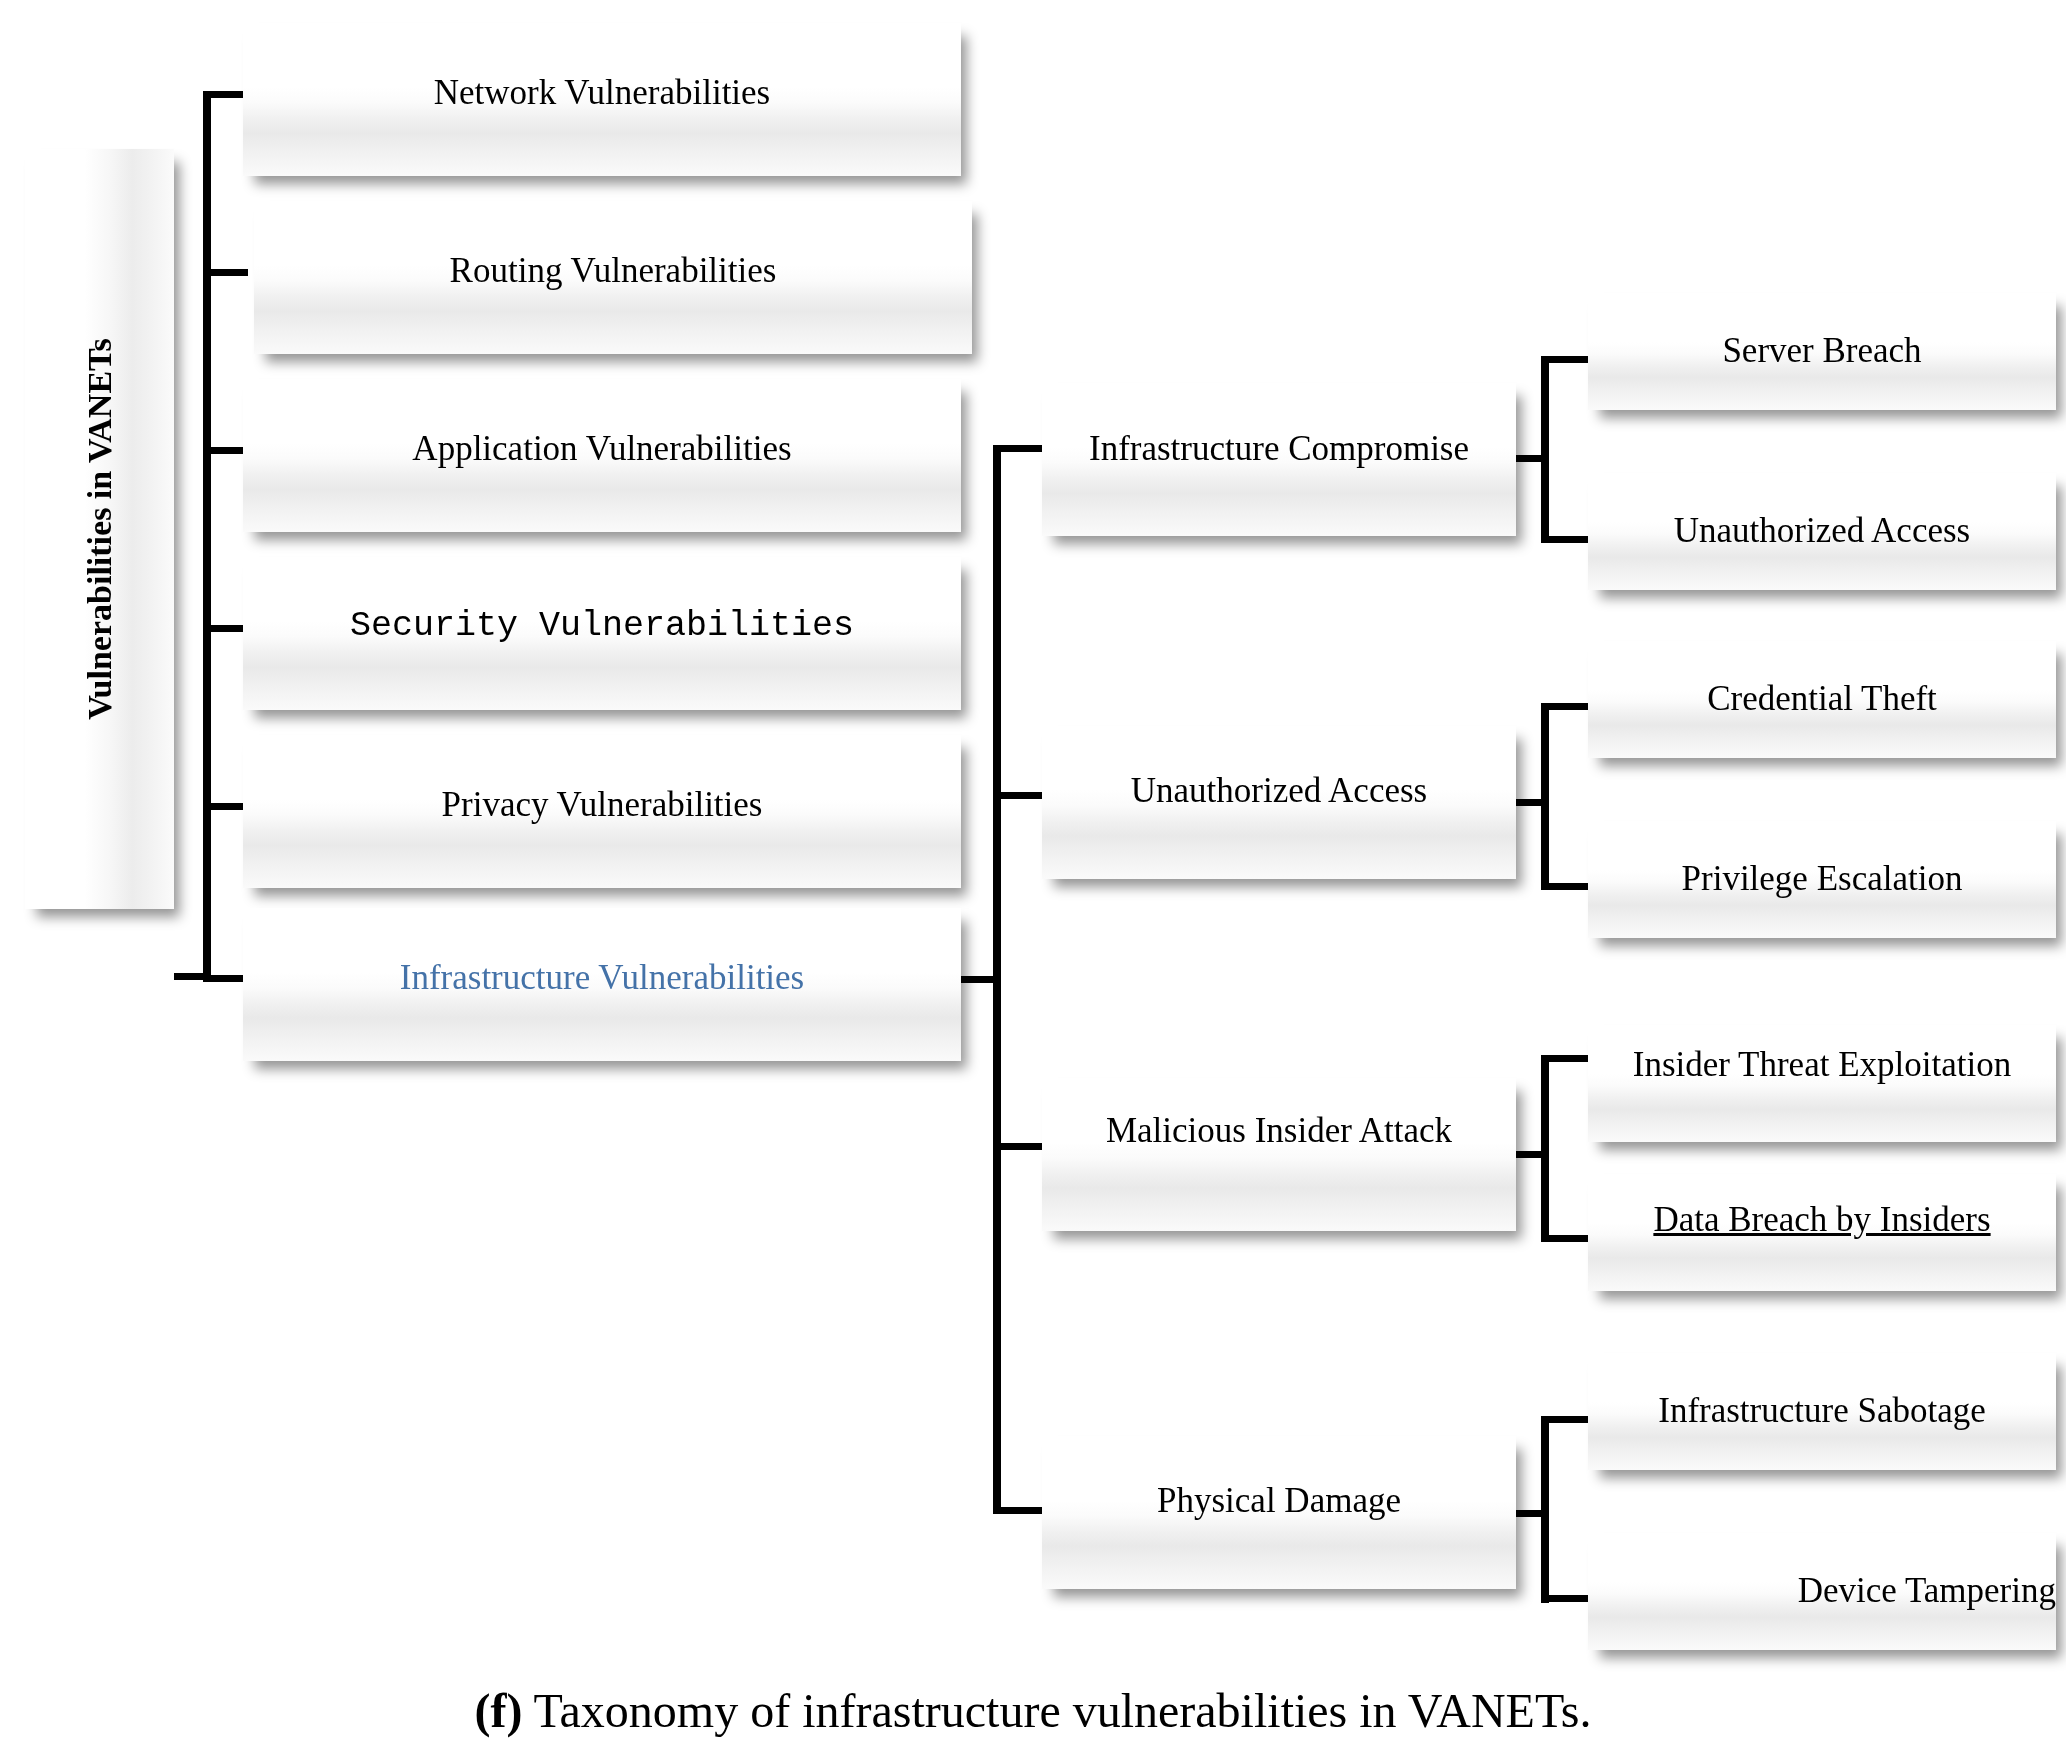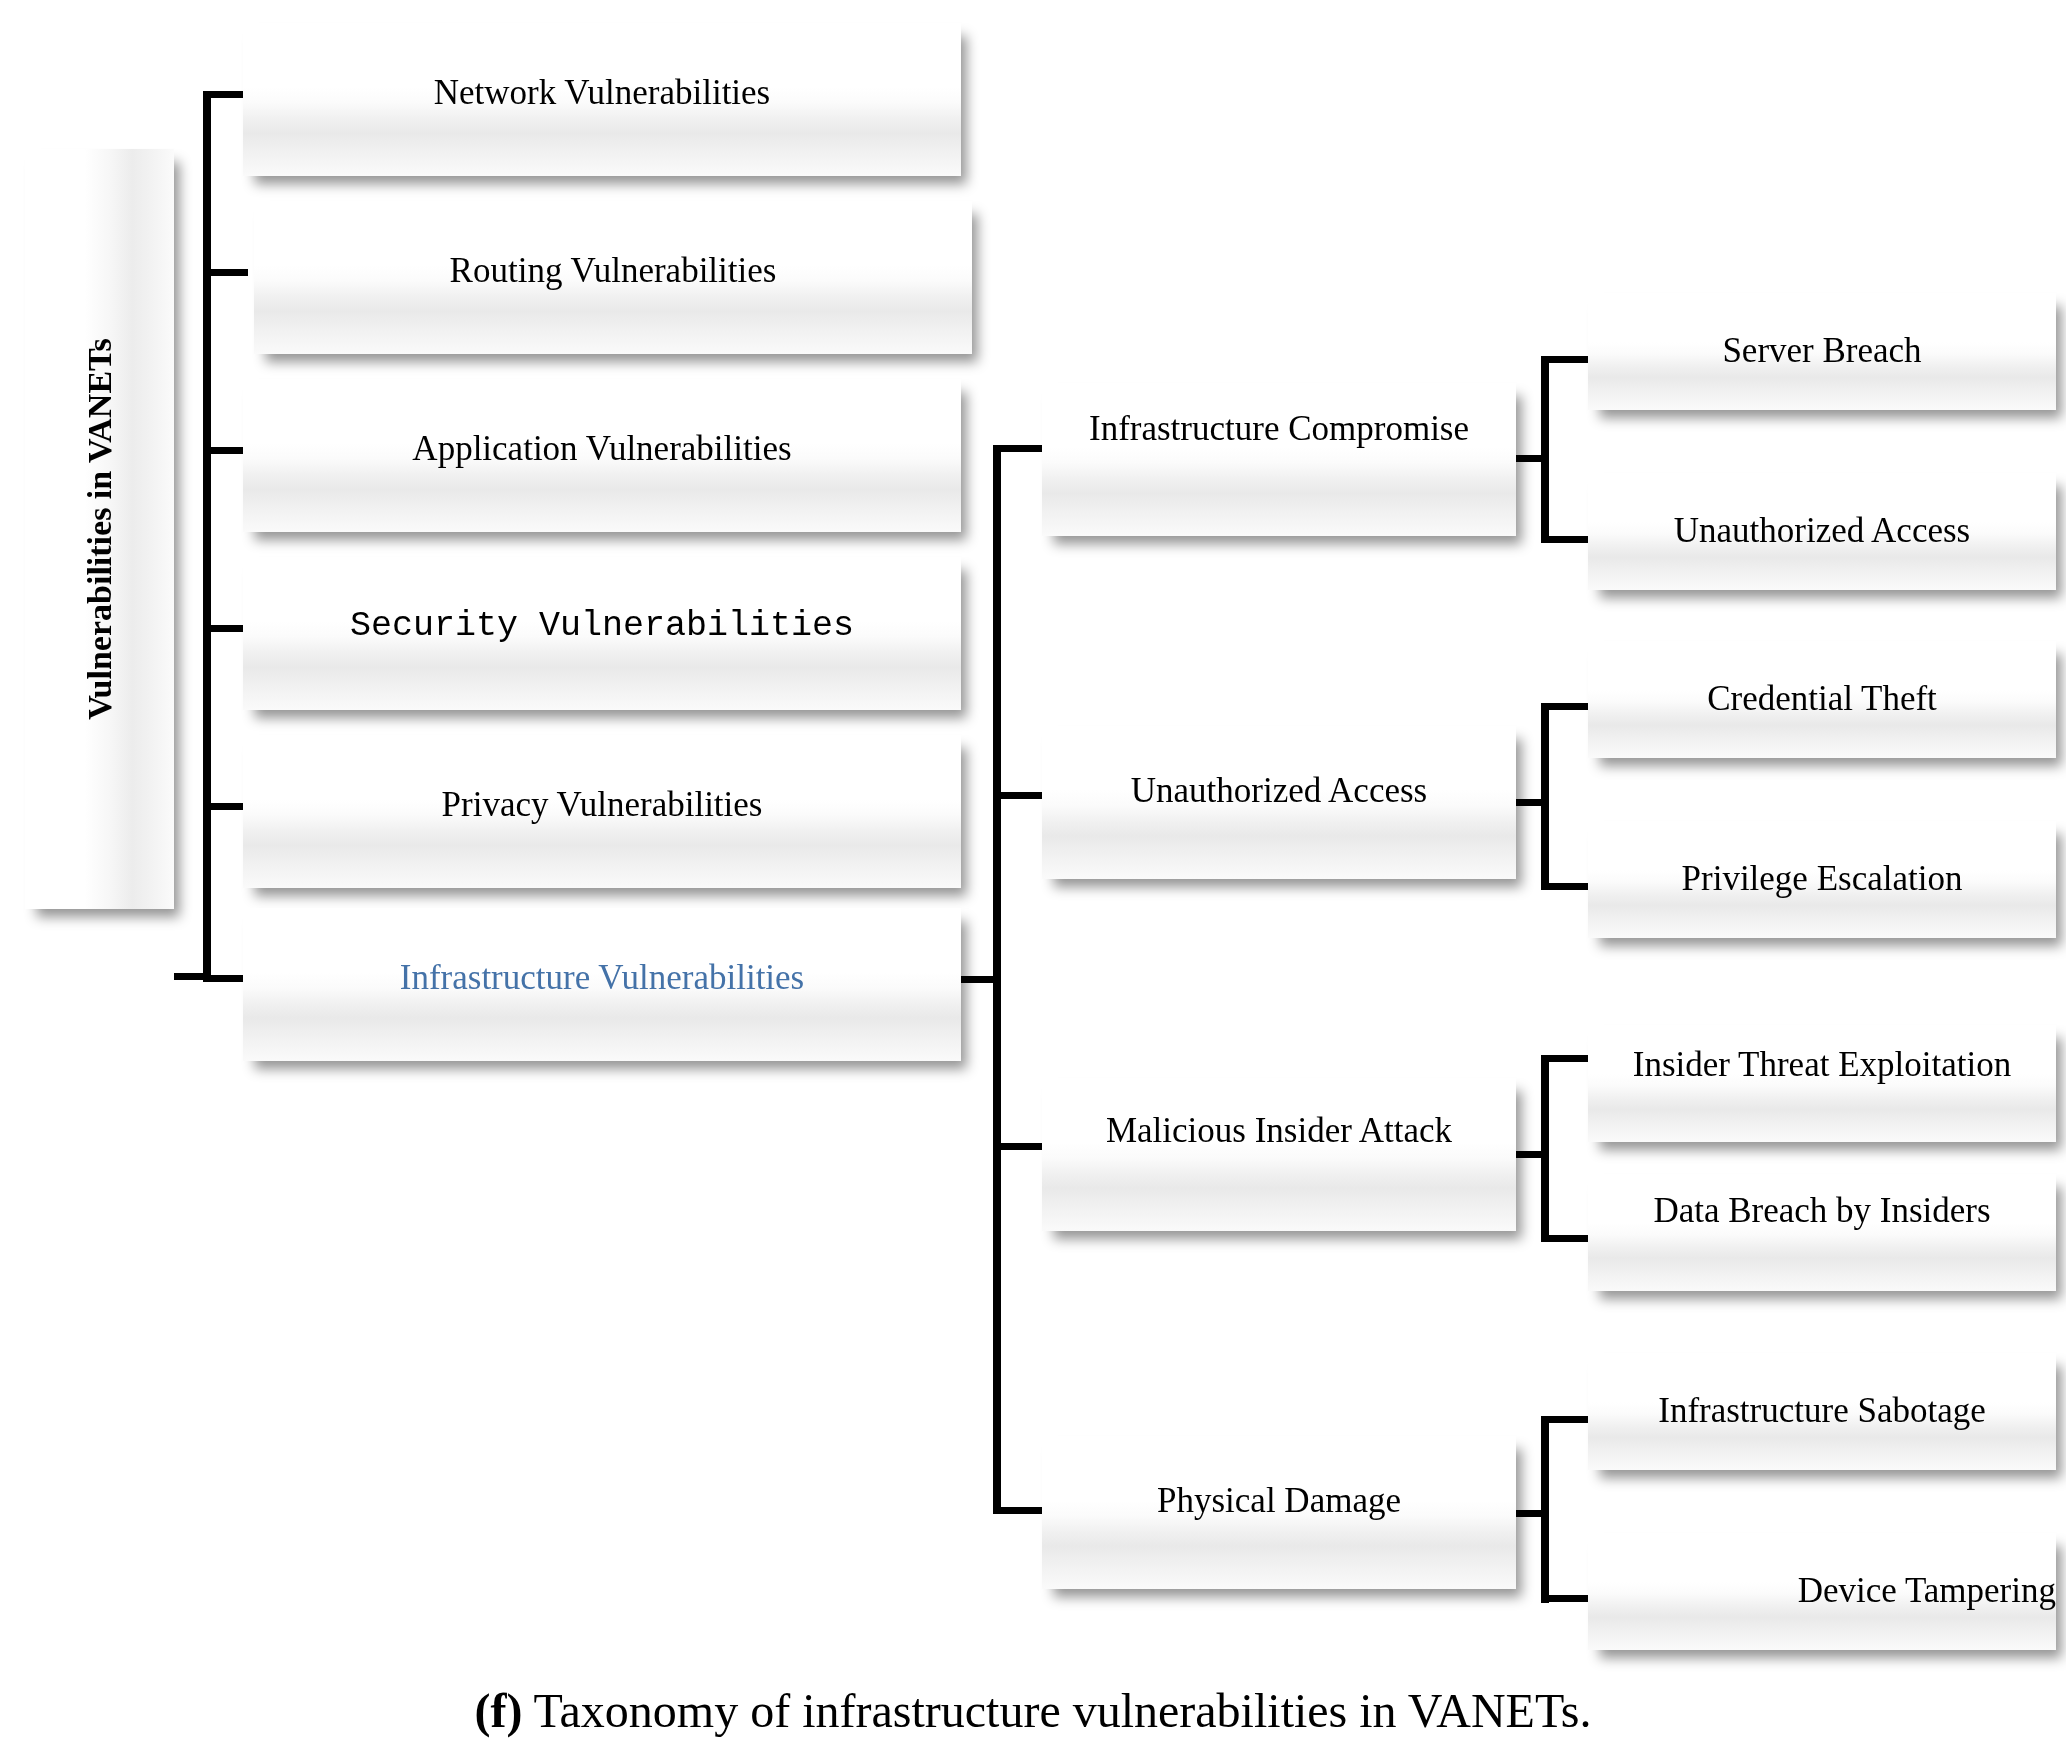--- a/index.html
+++ b/index.html
@@ -113,21 +113,21 @@
 
   <div class="hline" style="left:961px;top:976px;width:40px;height:7.1px;"></div>
   <div class="vline" style="left:993px;top:445px;width:8.4px;height:1069px;"></div>
 
   <div class="hline" style="left:993px;top:445px;width:52px;height:7.1px;"></div>
   <div class="hline" style="left:993px;top:792px;width:52px;height:7.1px;"></div>
   <div class="hline" style="left:993px;top:1143px;width:52px;height:7.1px;"></div>
   <div class="hline" style="left:993px;top:1507px;width:52px;height:7.1px;"></div>
 
   <div class="node" style="left:1042px;top:383px;width:474px;height:153px;">
-    <span class="lbl" style="margin-top:28px;">Infrastructure Compromise</span>
+    <span class="lbl" style="margin-top:48px;">Infrastructure Compromise</span>
   </div>
 
   <div class="node" style="left:1042px;top:726px;width:474px;height:153px;">
     <span class="lbl" style="margin-top:47px;">Unauthorized Access</span>
   </div>
 
   <div class="node" style="left:1042px;top:1078px;width:474px;height:153px;">
     <span class="lbl" style="margin-top:35px;">Malicious Insider Attack</span>
   </div>
 
@@ -166,21 +166,21 @@
     <span class="lbl" style="margin-top:40px;">Credential Theft</span>
   </div>
   <div class="node" style="left:1588px;top:821px;width:468px;height:117px;">
     <span class="lbl" style="margin-top:40px;">Privilege Escalation</span>
   </div>
 
   <div class="node" style="left:1588px;top:1025px;width:468px;height:117px;">
     <span class="lbl" style="margin-top:22px;">Insider Threat Exploitation</span>
   </div>
   <div class="node" style="left:1588px;top:1174px;width:468px;height:117px;">
-    <span class="lbl" style="margin-top:19px;">Data Breach by Insiders</span>
+    <span class="lbl" style="margin-top:28px;text-decoration:underline;">Data Breach by Insiders</span>
   </div>
 
   <div class="node" style="left:1588px;top:1353px;width:468px;height:117px;">
     <span class="lbl" style="margin-top:40px;">Infrastructure Sabotage</span>
   </div>
   <div class="node" style="left:1588px;top:1533px;width:468px;height:117px;">
     <span class="lbl" style="margin-top:40px;text-align:right;">Device Tampering</span>
   </div>
 
   <div id="caption" style="top:1683px;">

